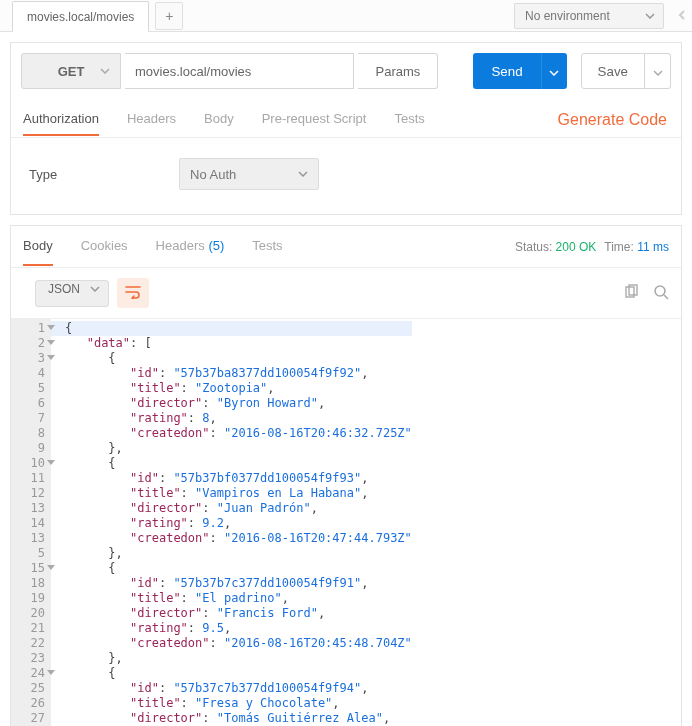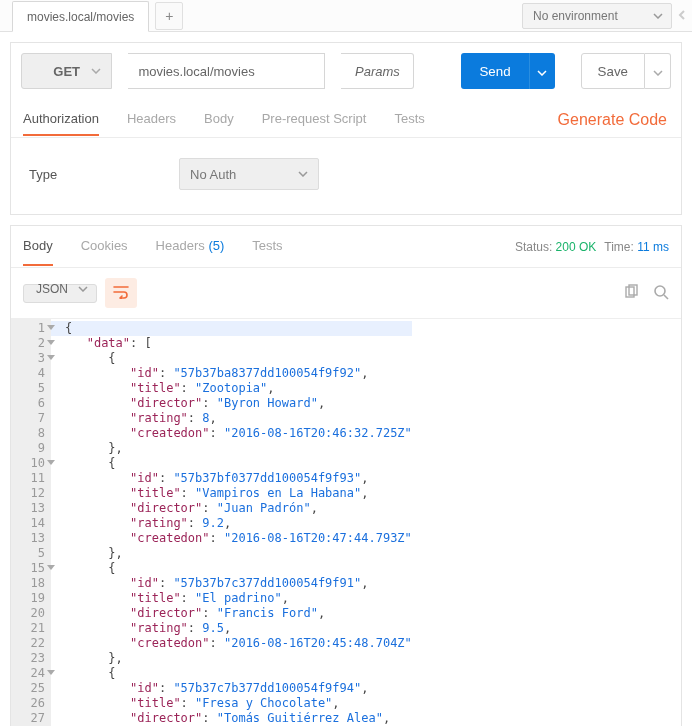--- a/index.html
+++ b/index.html
@@ -3,33 +3,33 @@
 <meta charset="utf-8">
 <style>
 * { box-sizing: border-box; margin: 0; padding: 0; }
 body { font-family: -apple-system, "Helvetica Neue", Arial, sans-serif; font-size: 13px; color: #555; background: #fff; width: 692px; height: 726px; overflow: hidden; }
 
 
 .topstrip { height: 32px; border-bottom: 1px solid #e1e1e1; background: #fcfcfc; display: flex; align-items: stretch; }
 .tab { height: 31px; border: 1px solid #d8d8d8; border-bottom-color: #fff; background: #fff; padding: 0 14px; display: flex; align-items: center; font-size: 12px; color: #666; margin-top: 0; position: relative; top: 1px; border-radius: 2px 2px 0 0; }
 .tab + .newtab { margin-left: 6px; }
 .newtab { width: 28px; height: 28px; margin-top: 2px; border: 1px solid #e0e0e0; background: #fafafa; display: flex; align-items: center; justify-content: center; color: #888; font-size: 14px; border-radius: 2px; cursor: pointer; }
-.top-right { margin-left: auto; display: flex; align-items: center; gap: 6px; padding-right: 4px; height: 32px; }
+.top-right { margin-left: auto; display: flex; align-items: center; gap: 14px; padding-right: 4px; height: 32px; }
 .env-dd { height: 26px; border: 1px solid #dcdcdc; background: #f4f4f4; padding: 0 28px 0 10px; display: flex; align-items: center; color: #777; font-size: 12px; border-radius: 2px; position: relative; cursor: pointer; min-width: 150px; }
 .env-dd .chev { position: absolute; right: 8px; }
 .chev svg { display: block; }
 .top-caret { width: 10px; color: #bbb; }
 
 
 .req-wrap { border: 1px solid #e4e4e4; margin: 10px 10px 0 10px; background: #fff; }
-.req-row { display: flex; align-items: flex-start; padding: 10px 10px 0 10px; gap: 16px; }
+.req-row { display: flex; align-items: flex-start; padding: 10px 10px 0 10px; gap: 4px; }
 .method { width: 100px; height: 36px; border: 1px solid #d6d6d6; background: #efefef; display: flex; align-items: center; justify-content: center; gap: 8px; font-weight: 600; color: #666; border-radius: 3px 0 0 3px; cursor: pointer; position: relative; }
 .method .chev { position: absolute; right: 10px; color: #999; }
 .url { flex: 1; height: 36px; border: 1px solid #d6d6d6; border-left: none; padding: 0 10px; font-size: 13px; color: #666; outline: none; }
-.params { width: 80px; height: 36px; border: 1px solid #d6d6d6; border-left: none; background: #fff; color: #666; border-radius: 0 3px 3px 0; cursor: pointer; display: flex; align-items: center; justify-content: center; font-style: italic; }
+.params { width: 80px; height: 36px; border: 1px solid #d6d6d6; border-left: none; background: #fff; color: #666; border-radius: 0 3px 3px 0; cursor: pointer; display: flex; align-items: center; justify-content: center; }
 .send-grp { display: flex; margin-left: 10px; padding-left: 21px; }
 .send { height: 36px; background: #0b79d0; background: #1683e0; background: #0a84ff; color: #fff; border: none; padding: 0 18px; font-weight: 500; border-radius: 3px 0 0 3px; cursor: pointer; }
 .send { background: #0b7bdd; }
 .send-dd { width: 26px; height: 36px; background: #0b7bdd; border: none; border-left: 1px solid #2a8ee0; border-radius: 0 3px 3px 0; cursor: pointer; display: flex; align-items: center; justify-content: center; }
 .save-grp { display: flex; margin-left: 10px; }
 .save { height: 36px; background: #fff; border: 1px solid #d6d6d6; padding: 0 16px; color: #666; border-radius: 3px 0 0 3px; cursor: pointer; }
 .save-dd { width: 26px; height: 36px; background: #fff; border: 1px solid #d6d6d6; border-left: none; border-radius: 0 3px 3px 0; cursor: pointer; display: flex; align-items: center; justify-content: center; color: #999; }
 
 .req-tabs { display: flex; align-items: center; padding: 0 12px; margin-top: 14px; border-bottom: 1px solid transparent; }
 .req-tabs .rt { padding: 8px 0; margin-right: 28px; color: #a8a8a8; cursor: pointer; border-bottom: 2px solid transparent; font-size: 13px; }
@@ -48,21 +48,21 @@
 .resp-tabs .rt.active { color: #555; border-bottom-color: #f26b3a; }
 .resp-tabs .count { color: #0b7bdd; }
 .resp-meta { margin-left: auto; display: flex; gap: 8px; font-size: 12px; color: #888; }
 .resp-meta .val { color: #1bb36b; }
 .resp-meta .val.blue { color: #0b7bdd; }
 
 .resp-toolbar { display: flex; align-items: center; padding: 10px 12px; gap: 0; }
 .viewmode { display: flex; border: 1px solid #dcdcdc; border-radius: 3px; overflow: hidden; }
 .viewmode .vm { padding: 7px 14px; color: #a0a0a0; cursor: pointer; font-size: 12px; background: #fff; }
 .viewmode .vm.active { background: #efefef; color: #555; }
-.lang-dd { height: 19px; border: 1px solid #dcdcdc; background: #efefef; padding: 0 28px 8px 12px; display: flex; align-items: center; color: #666; border-radius: 3px; position: relative; cursor: pointer; font-size: 12px; }
+.lang-dd { margin-left: 12px; height: 27px; border: 1px solid #dcdcdc; background: #efefef; padding: 0 28px 8px 12px; display: flex; align-items: center; color: #666; border-radius: 3px; position: relative; cursor: pointer; font-size: 12px; }
 .lang-dd .chev { position: absolute; right: 8px; }
 .wrap-btn { margin-left: 8px; width: 32px; height: 30px; border: 1px solid #fce0d1; border: none; background: #fdece3; display: flex; align-items: center; justify-content: center; border-radius: 3px; cursor: pointer; }
 .tool-right { margin-left: auto; display: flex; gap: 14px; color: #a8a8a8; }
 .tool-right .ibtn { cursor: pointer; }
 
 
 .code-area { display: flex; font-family: Consolas, Menlo, monospace; font-size: 12px; line-height: 15px; border-top: 1px solid #eee; }
 .gutter { background: #eeeeee; color: #999; text-align: right; padding: 2px 6px 2px 10px; user-select: none; width: 40px; }
 .gutter .ln { height: 15px; position: relative; }
 .gutter .fold::after { content: ""; position: absolute; right: -10px; top: 4px; border-left: 4px solid transparent; border-right: 4px solid transparent; border-top: 5px solid #aaa; }

